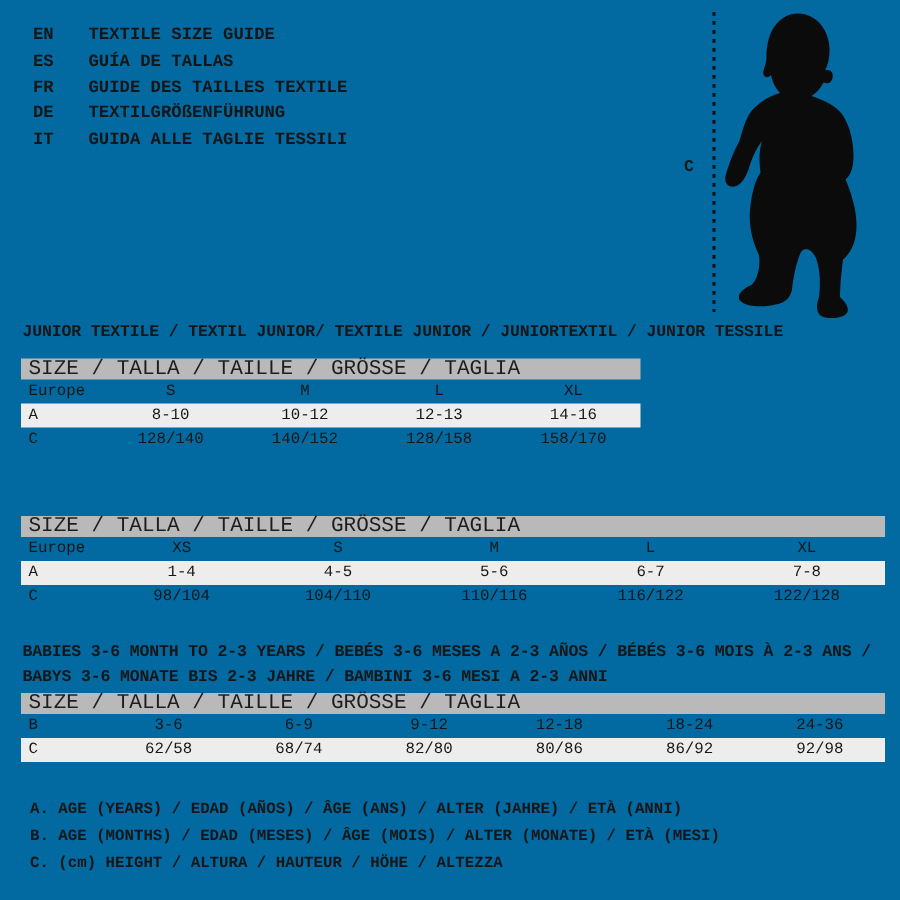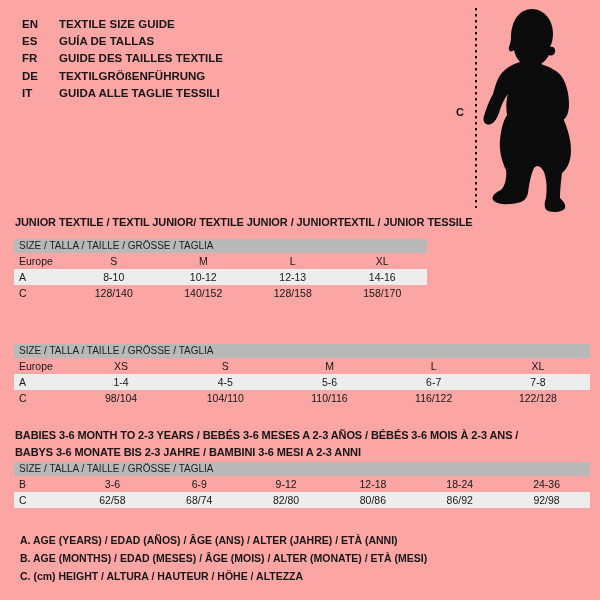--- a/index.html
+++ b/index.html
@@ -1,18 +1,18 @@
 <!DOCTYPE html>
 <html><head>
 <meta charset="utf-8">
 <style>
   html,body { margin:0; padding:0; background:#fff; }
   .page {
-    position:relative; width:600px; height:600px; background:#fca5a5;
-    font-family:Liberation Sans, sans-serif; color:#161616; overflow:hidden;
+    position:relative; width:600px; height:600px; background:#0369a1;
+    font-family:Liberation Mono, monospace; color:#161616; overflow:hidden;
   }
   
   .langs { position:absolute; left:22px; top:15px; }
   .lang-row { display:flex; height:17.4px; align-items:center;
               font-weight:bold; font-size:11.5px; letter-spacing:0; }
   .lang-code { width:37px; flex:0 0 37px; }
   .lang-title { white-space:nowrap; }
 
   
   .figure-box { position:absolute; left:440px; top:0; width:160px; height:215px; }
@@ -26,21 +26,21 @@
   .t2-title { top:321px; }
   .t3-title { top:427px; line-height:17px; }
   .sub-a { font-size:8px; vertical-align:-2px; }
 
   
   .size-table { position:absolute; left:14px; }
   .t1 { top:239px; width:413px; }
   .t2 { top:344px; width:576px; }
   .t3 { top:462px; width:576px; }
   .size-bar { height:14px; line-height:14px; background:#b9b9b9;
-              padding-left:5px; font-size:10px; color:#1d1d1d; }
+              padding-left:5px; font-size:14px; color:#1d1d1d; }
   .trow { display:flex; height:16px; line-height:16px; font-size:10.5px; }
   .trow.alt { background:#ededed; }
   .tlabel { width:55px; flex:0 0 55px; padding-left:5px; box-sizing:border-box; }
   .tcell { flex:1; text-align:center; }
 
   
   .notes { position:absolute; left:20px; top:531px; font-weight:bold;
            font-size:10.5px; line-height:18px; }
   .note-line { white-space:nowrap; }
 </style>

